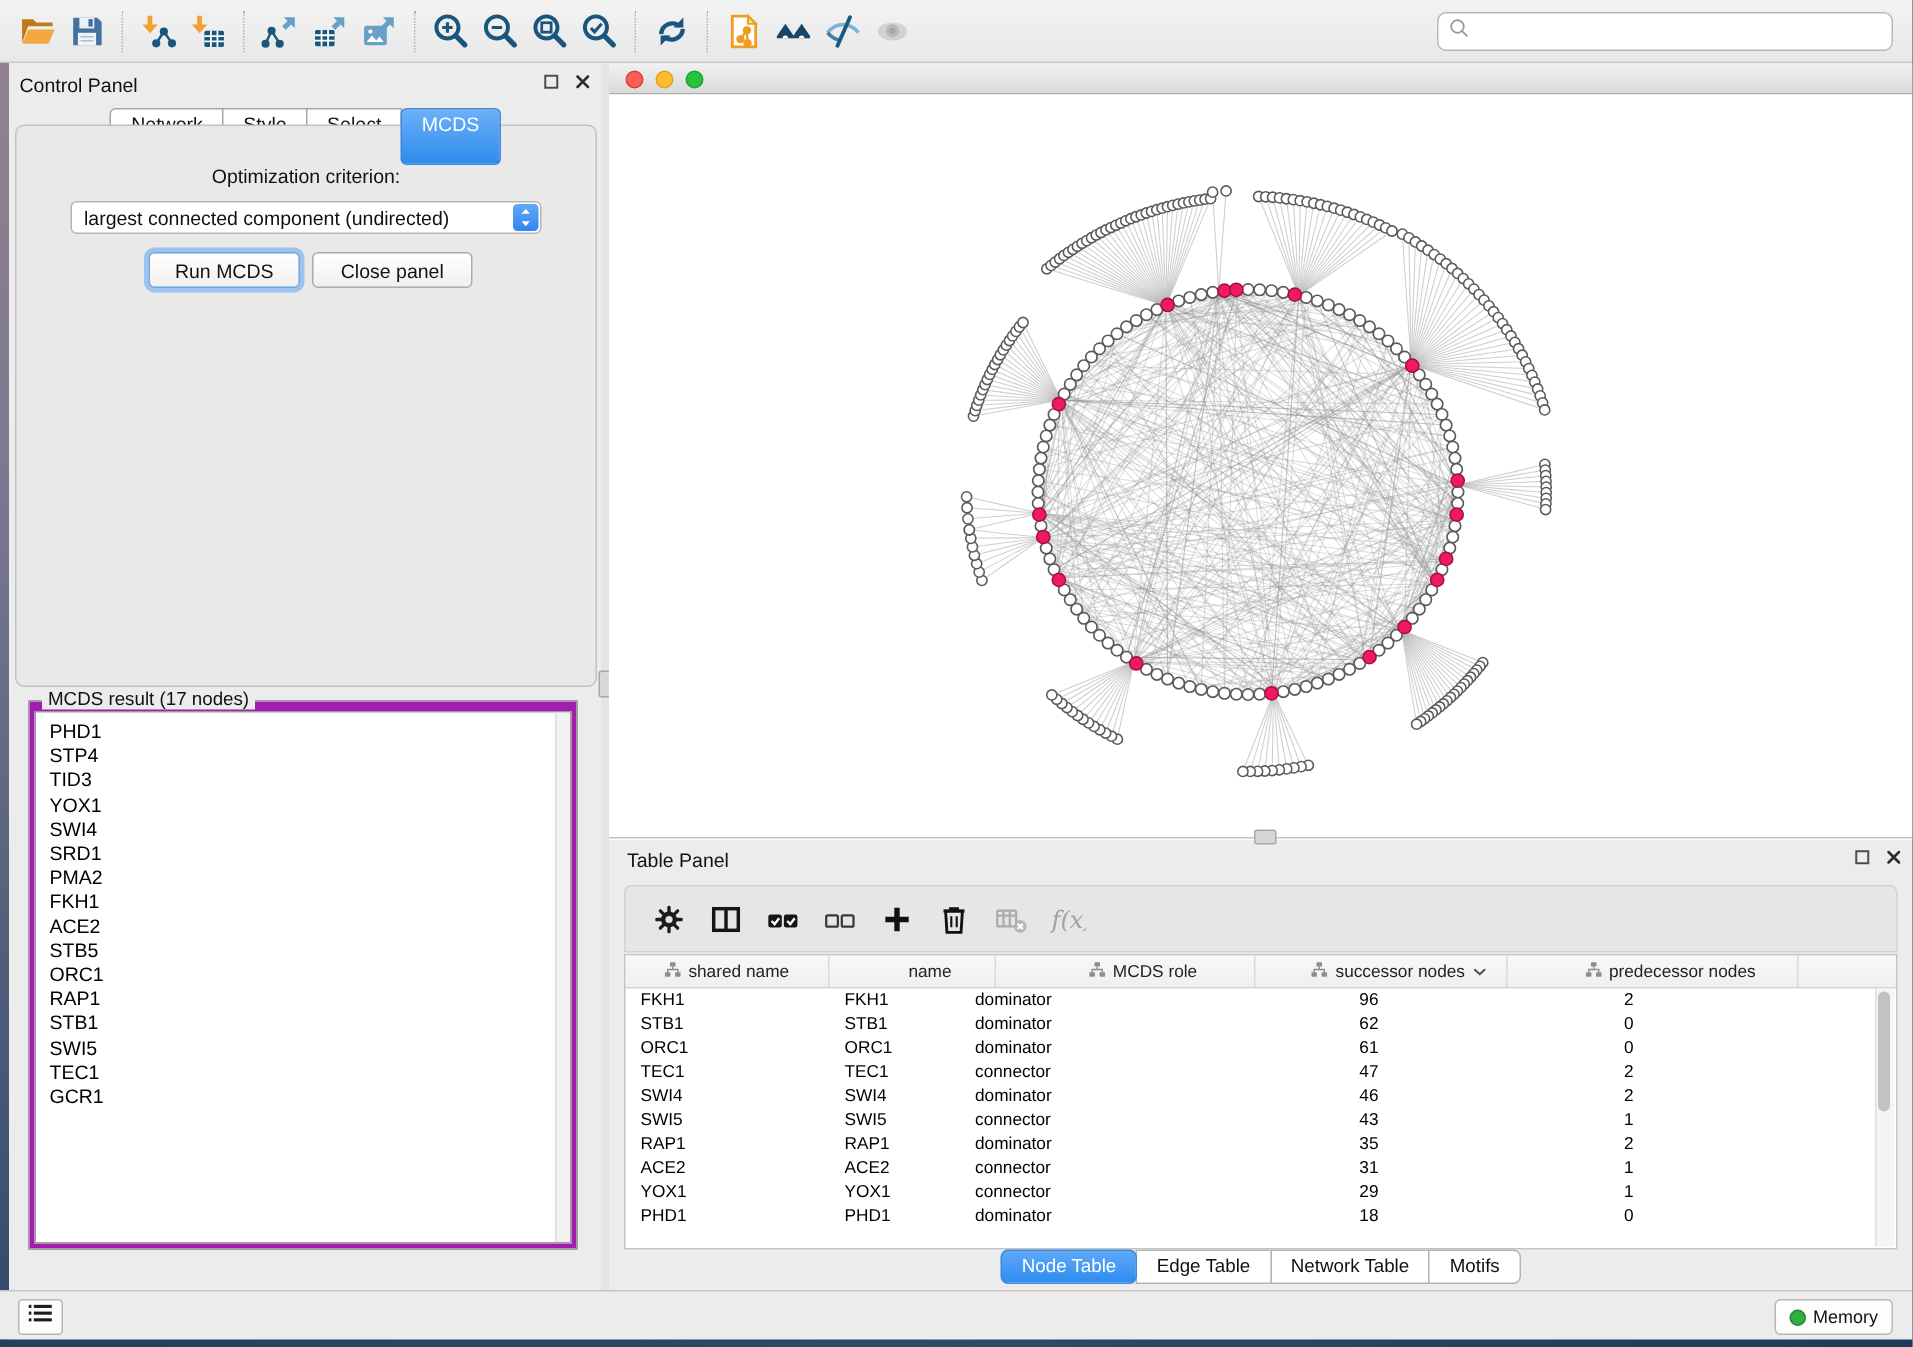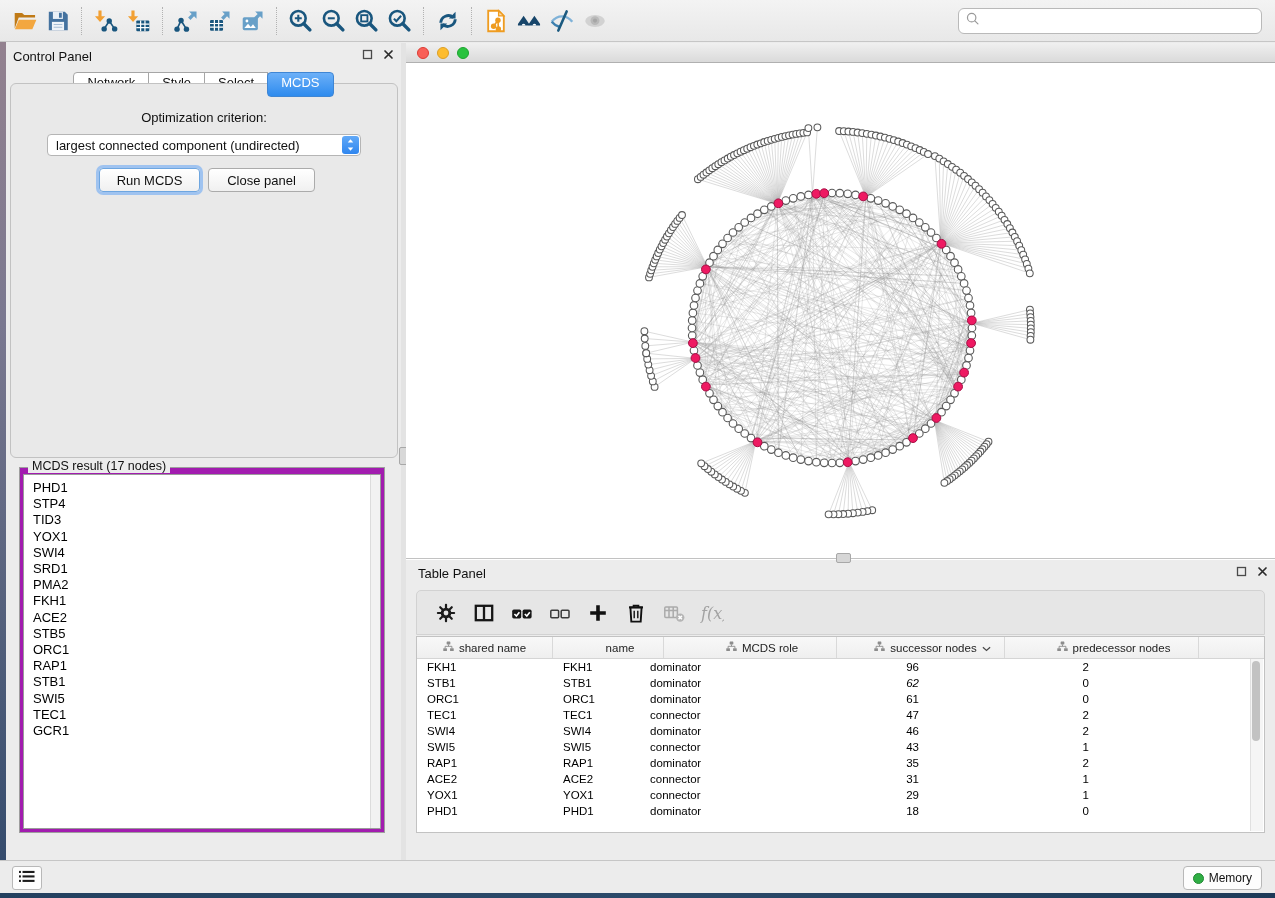--- a/index.html
+++ b/index.html
@@ -21,21 +21,21 @@
   .search-box{position:absolute;right:13px;top:8px;width:290px;height:24px;background:#fff;
               border:1px solid #b9b9b9;border-radius:6px;display:flex;align-items:center;padding:0 6px;}
   .search-box input{border:0;outline:0;flex:1;font-size:12px;font-family:"Liberation Sans",sans-serif;background:transparent;}
   
   .control-panel{position:absolute;left:6px;top:43px;width:395px;height:817px;background:#ececec;}
   .panel-titlebar{position:absolute;left:0;top:0;width:100%;height:26px;display:flex;align-items:center;}
   .panel-titlebar .ttl{font-size:13px;padding-left:7px;color:#111;}
   .win-btns{position:absolute;right:6px;top:5px;display:flex;gap:8px;align-items:center;}
   .win-btn{width:13px;height:13px;display:flex;align-items:center;justify-content:center;}
   .cp-tabs{position:absolute;left:0;top:29px;width:100%;display:flex;justify-content:center;}
-  .cp-tab{font-size:13px;padding:2px 13px 6px;background:#fff;border:1px solid #a6a6a6;margin-left:-1px;
+  .cp-tab{font-size:13px;padding:2px 13px 19px;background:#fff;border:1px solid #a6a6a6;margin-left:-1px;
           color:#111;position:relative;}
   .cp-tab:first-child{border-radius:4px 0 0 4px;margin-left:0;}
   .cp-tab:last-child{border-radius:0 4px 4px 0;}
   .cp-tab.active{background:linear-gradient(#6cb0f8,#2e8bee);border-color:#3f86d4;color:#fff;z-index:2;border-radius:4px;}
   .cp-frame{position:absolute;left:4px;top:40px;width:386px;height:373px;background:#e9e9e9;
             border:1px solid #c2c2c2;border-radius:6px;}
   .opt-label{position:absolute;left:0;top:26px;width:100%;text-align:center;font-size:13px;color:#111;}
   .dropdown{position:absolute;left:36px;top:50px;width:314px;height:22px;background:#fff;border:1px solid #b5b5b5;
             border-radius:4px;display:flex;align-items:center;box-sizing:border-box;}
   .dropdown .val{flex:1;font-size:13px;padding-left:8px;color:#111;white-space:nowrap;}
@@ -1387,21 +1387,21 @@
             <div class="td" style="width: 136px;">FKH1</div>
             <div class="td" style="width: 87px;">FKH1</div>
             <div class="td" style="width: 149px;">dominator</div>
             <div class="td num" style="width: 144px;">96</div>
             <div class="td num" style="width: 170px;">2</div>
           </div>
           <div class="tr">
             <div class="td" style="width: 136px;">STB1</div>
             <div class="td" style="width: 87px;">STB1</div>
             <div class="td" style="width: 149px;">dominator</div>
-            <div class="td num" style="width: 144px; font-style: italic;">62</div>
+            <div class="td num" style="width: 144px;">62</div>
             <div class="td num" style="width: 170px;">0</div>
           </div>
           <div class="tr">
             <div class="td" style="width: 136px;">ORC1</div>
             <div class="td" style="width: 87px;">ORC1</div>
             <div class="td" style="width: 149px;">dominator</div>
             <div class="td num" style="width: 144px;">61</div>
             <div class="td num" style="width: 170px;">0</div>
           </div>
           <div class="tr">
@@ -1451,20 +1451,26 @@
             <div class="td" style="width: 87px;">PHD1</div>
             <div class="td" style="width: 149px;">dominator</div>
             <div class="td num" style="width: 144px;">18</div>
             <div class="td num" style="width: 170px;">0</div>
           </div>
         </div>
       <div class="tp-scroll">
           <div class="tp-thumb"></div>
         </div>
     </div>
+    <div class="tp-tabs">
+        <div class="seg-tab active">Node Table</div>
+        <div class="seg-tab">Edge Table</div>
+        <div class="seg-tab">Network Table</div>
+        <div class="seg-tab">Motifs</div>
+      </div>
   </div>
 
   <div class="status-bar">
     <div class="menu-btn">
       <span>
         <svg width="16" height="13" viewBox="0 0 20 16">
             <g fill="#1c1c1c">
               <rect x="0" y="1" width="2.4" height="2.6"></rect>
               <rect x="4.4" y="1" width="15" height="2.6"></rect>
               <rect x="0" y="6.6" width="2.4" height="2.6"></rect>

